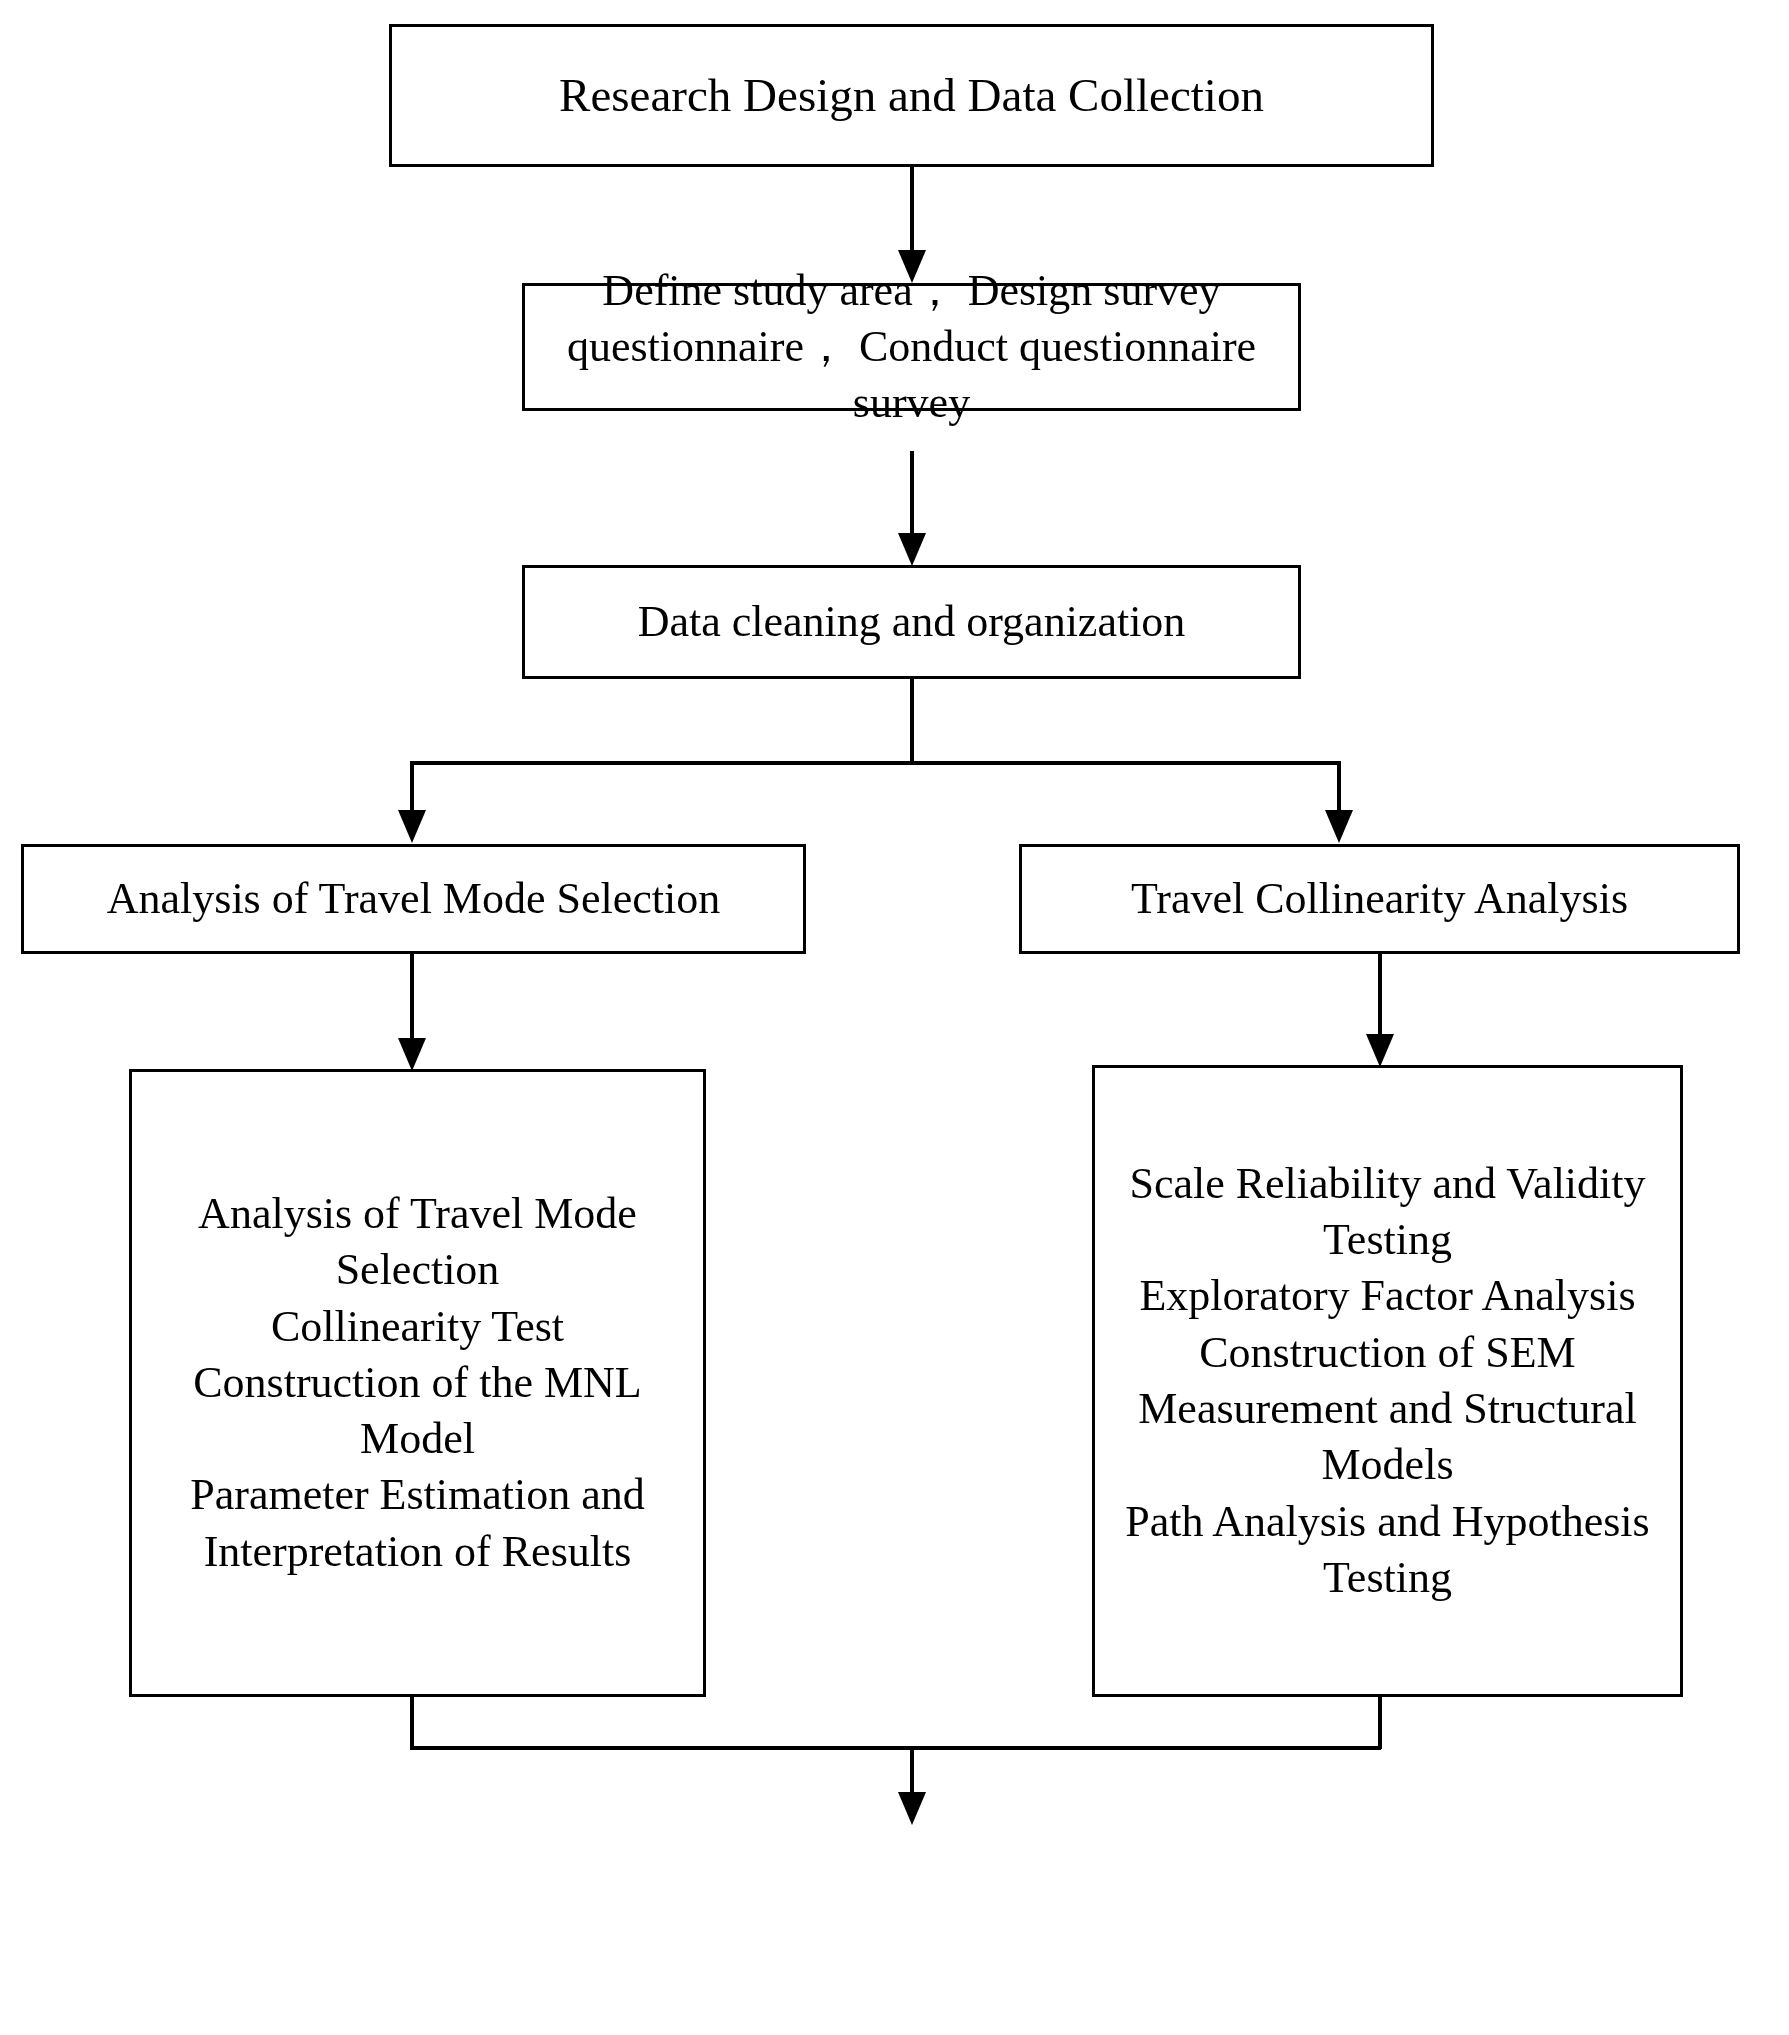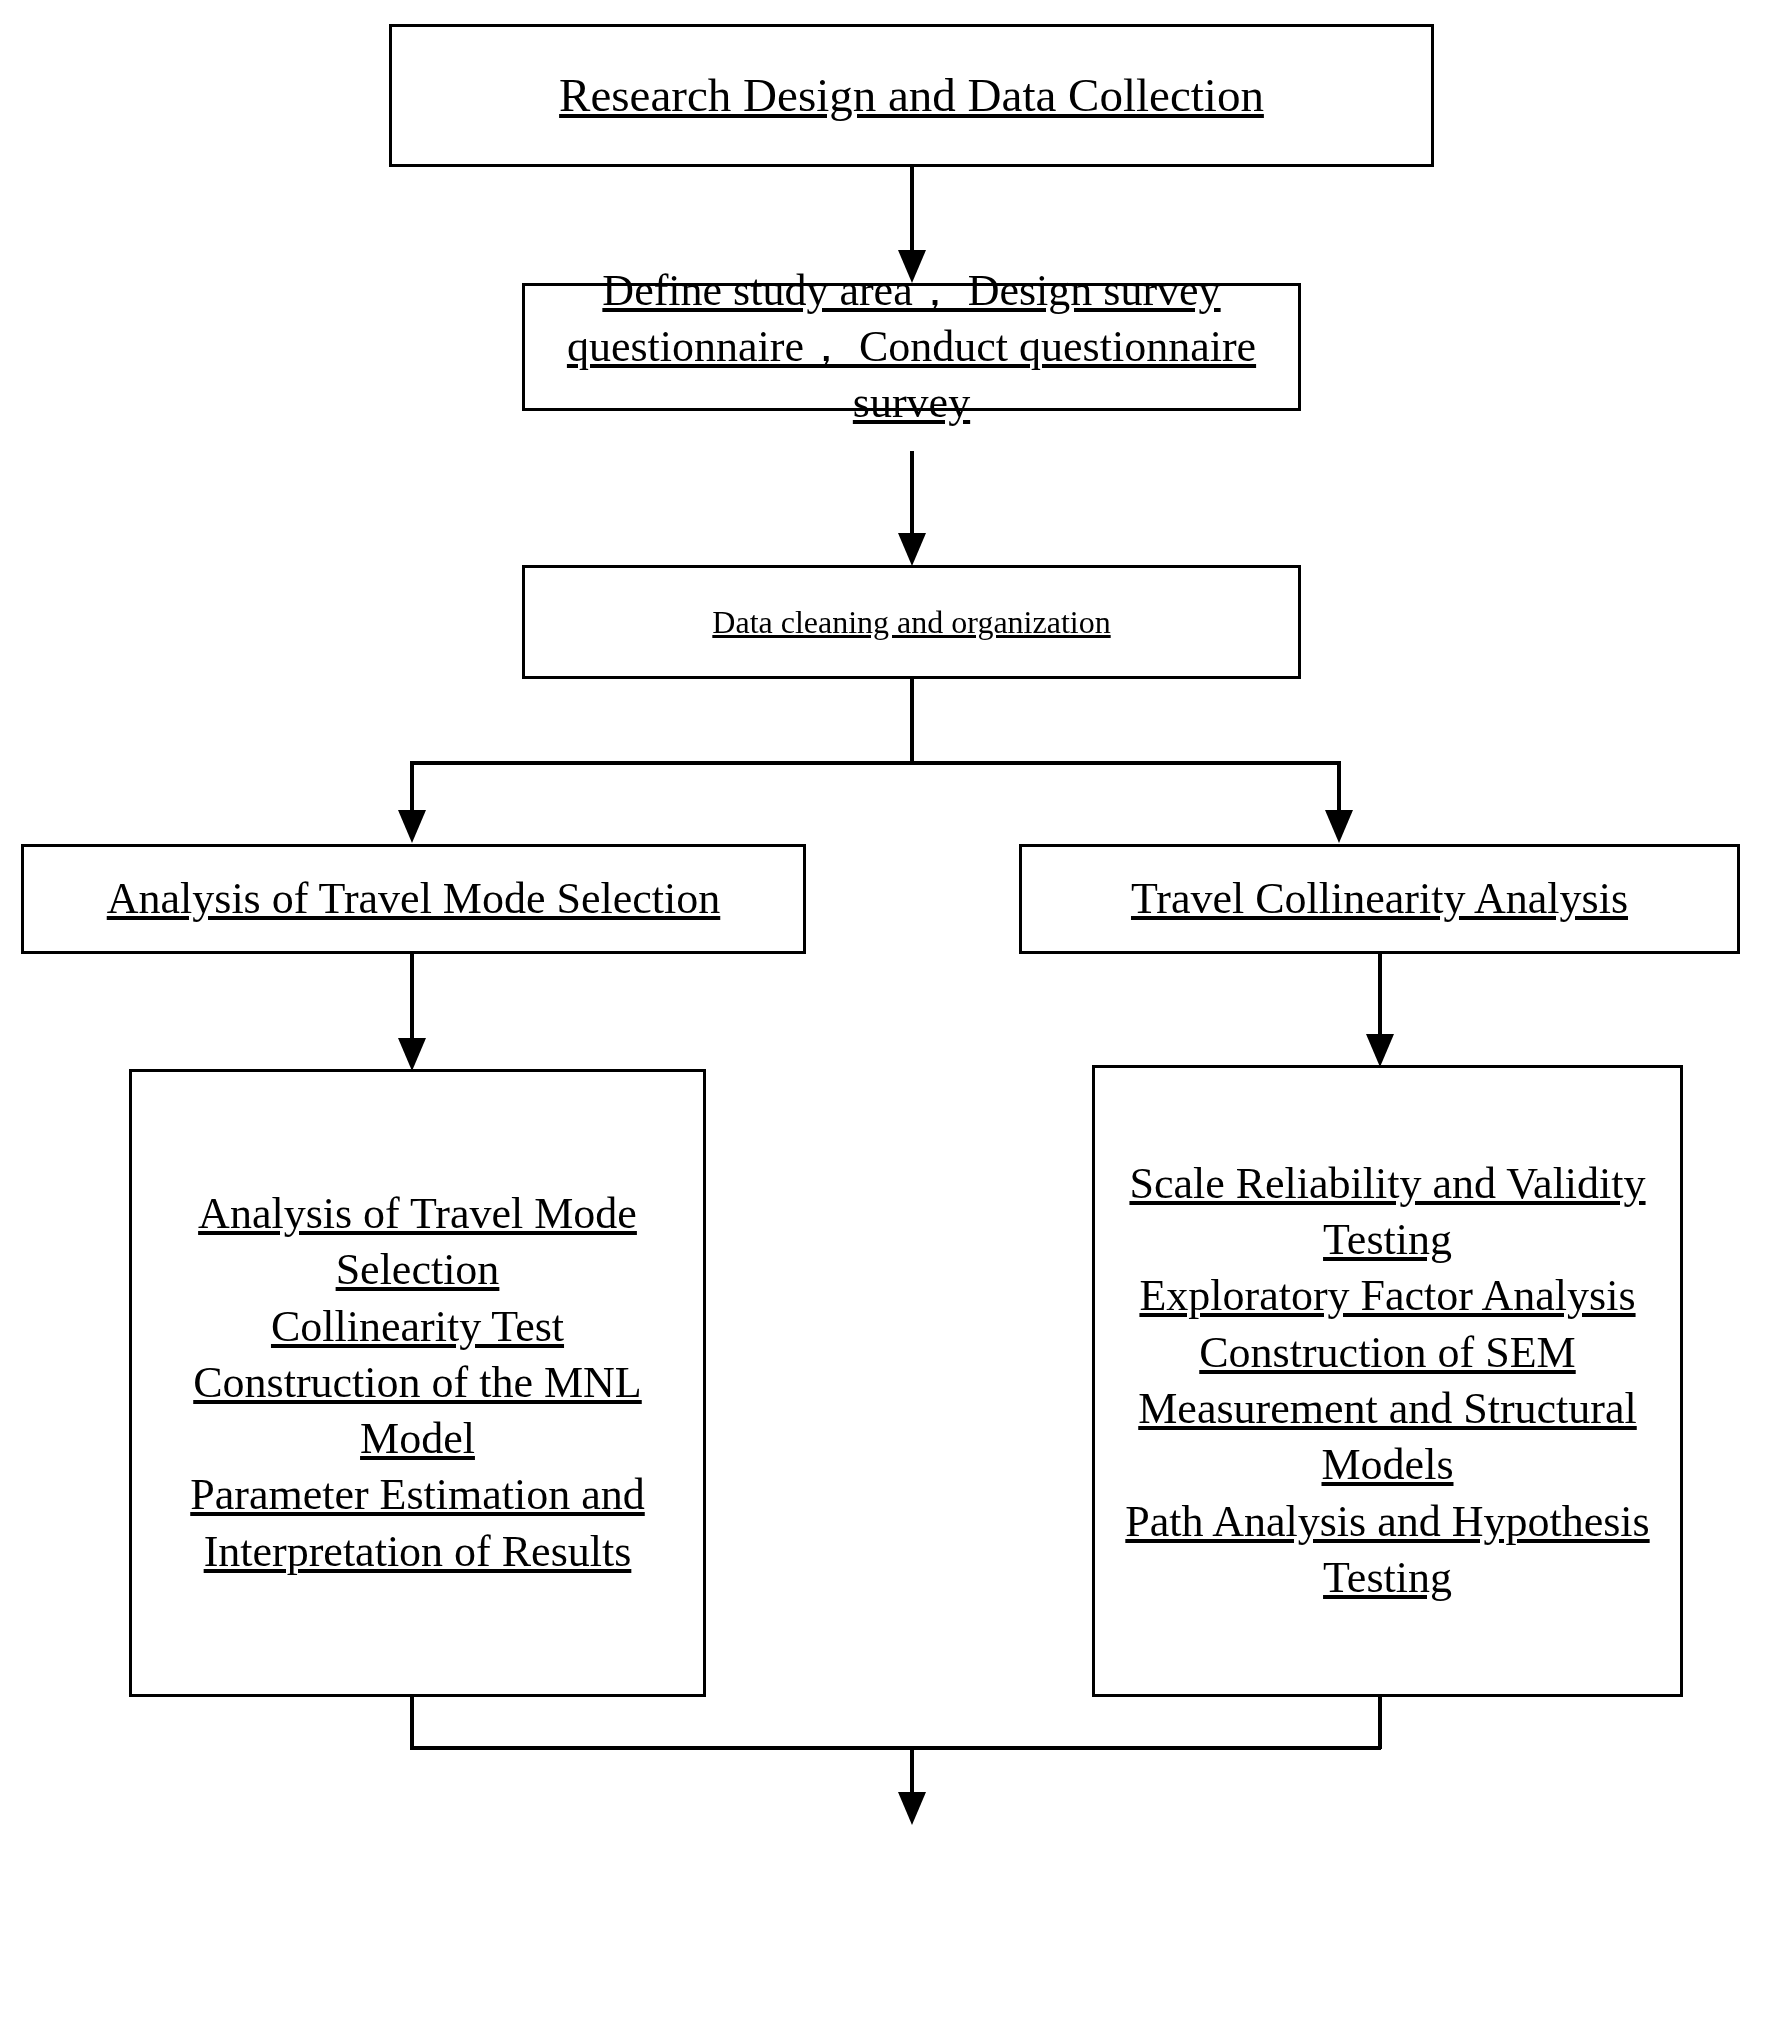--- a/index.html
+++ b/index.html
@@ -25,26 +25,25 @@
     align-items: center;
     justify-content: center;
     text-align: center;
     line-height: 1.28;
   }
   .node .txt {
     display: block;
     width: 100%;
     padding: 0 26px;
     white-space: pre-line;
-    text-decoration: underline;
   }
   
   #node-research      { left: 389px;  top: 24px;   width: 1045px; height: 143px; font-size: 47px; }
   #node-define        { left: 522px;  top: 283px;  width: 779px; height: 128px; font-size: 44px; }
-  #node-cleaning      { left: 522px;  top: 565px;  width: 779px; height: 114px; font-size: 32px; }
+  #node-cleaning      { left: 522px;  top: 565px;  width: 779px; height: 114px; font-size: 44px; }
   #node-mode-select   { left: 21px;   top: 844px; width: 785px; height: 110px; font-size: 44px; }
   #node-satisfaction  { left: 1019px; top: 844px; width: 721px; height: 110px; font-size: 44px; }
   #node-mode-detail   { left: 129px;  top: 1069px; width: 577px;  height: 628px; font-size: 44px; }
   #node-sat-detail    { left: 1092px; top: 1065px; width: 591px;  height: 632px; font-size: 44px; }
   #node-comprehensive { left: 362px;  top: 1814px; width: 1058px; height: 199px; font-size: 47px; }
 
   
   .vline {
     position: absolute;
     width: 3.6px;

